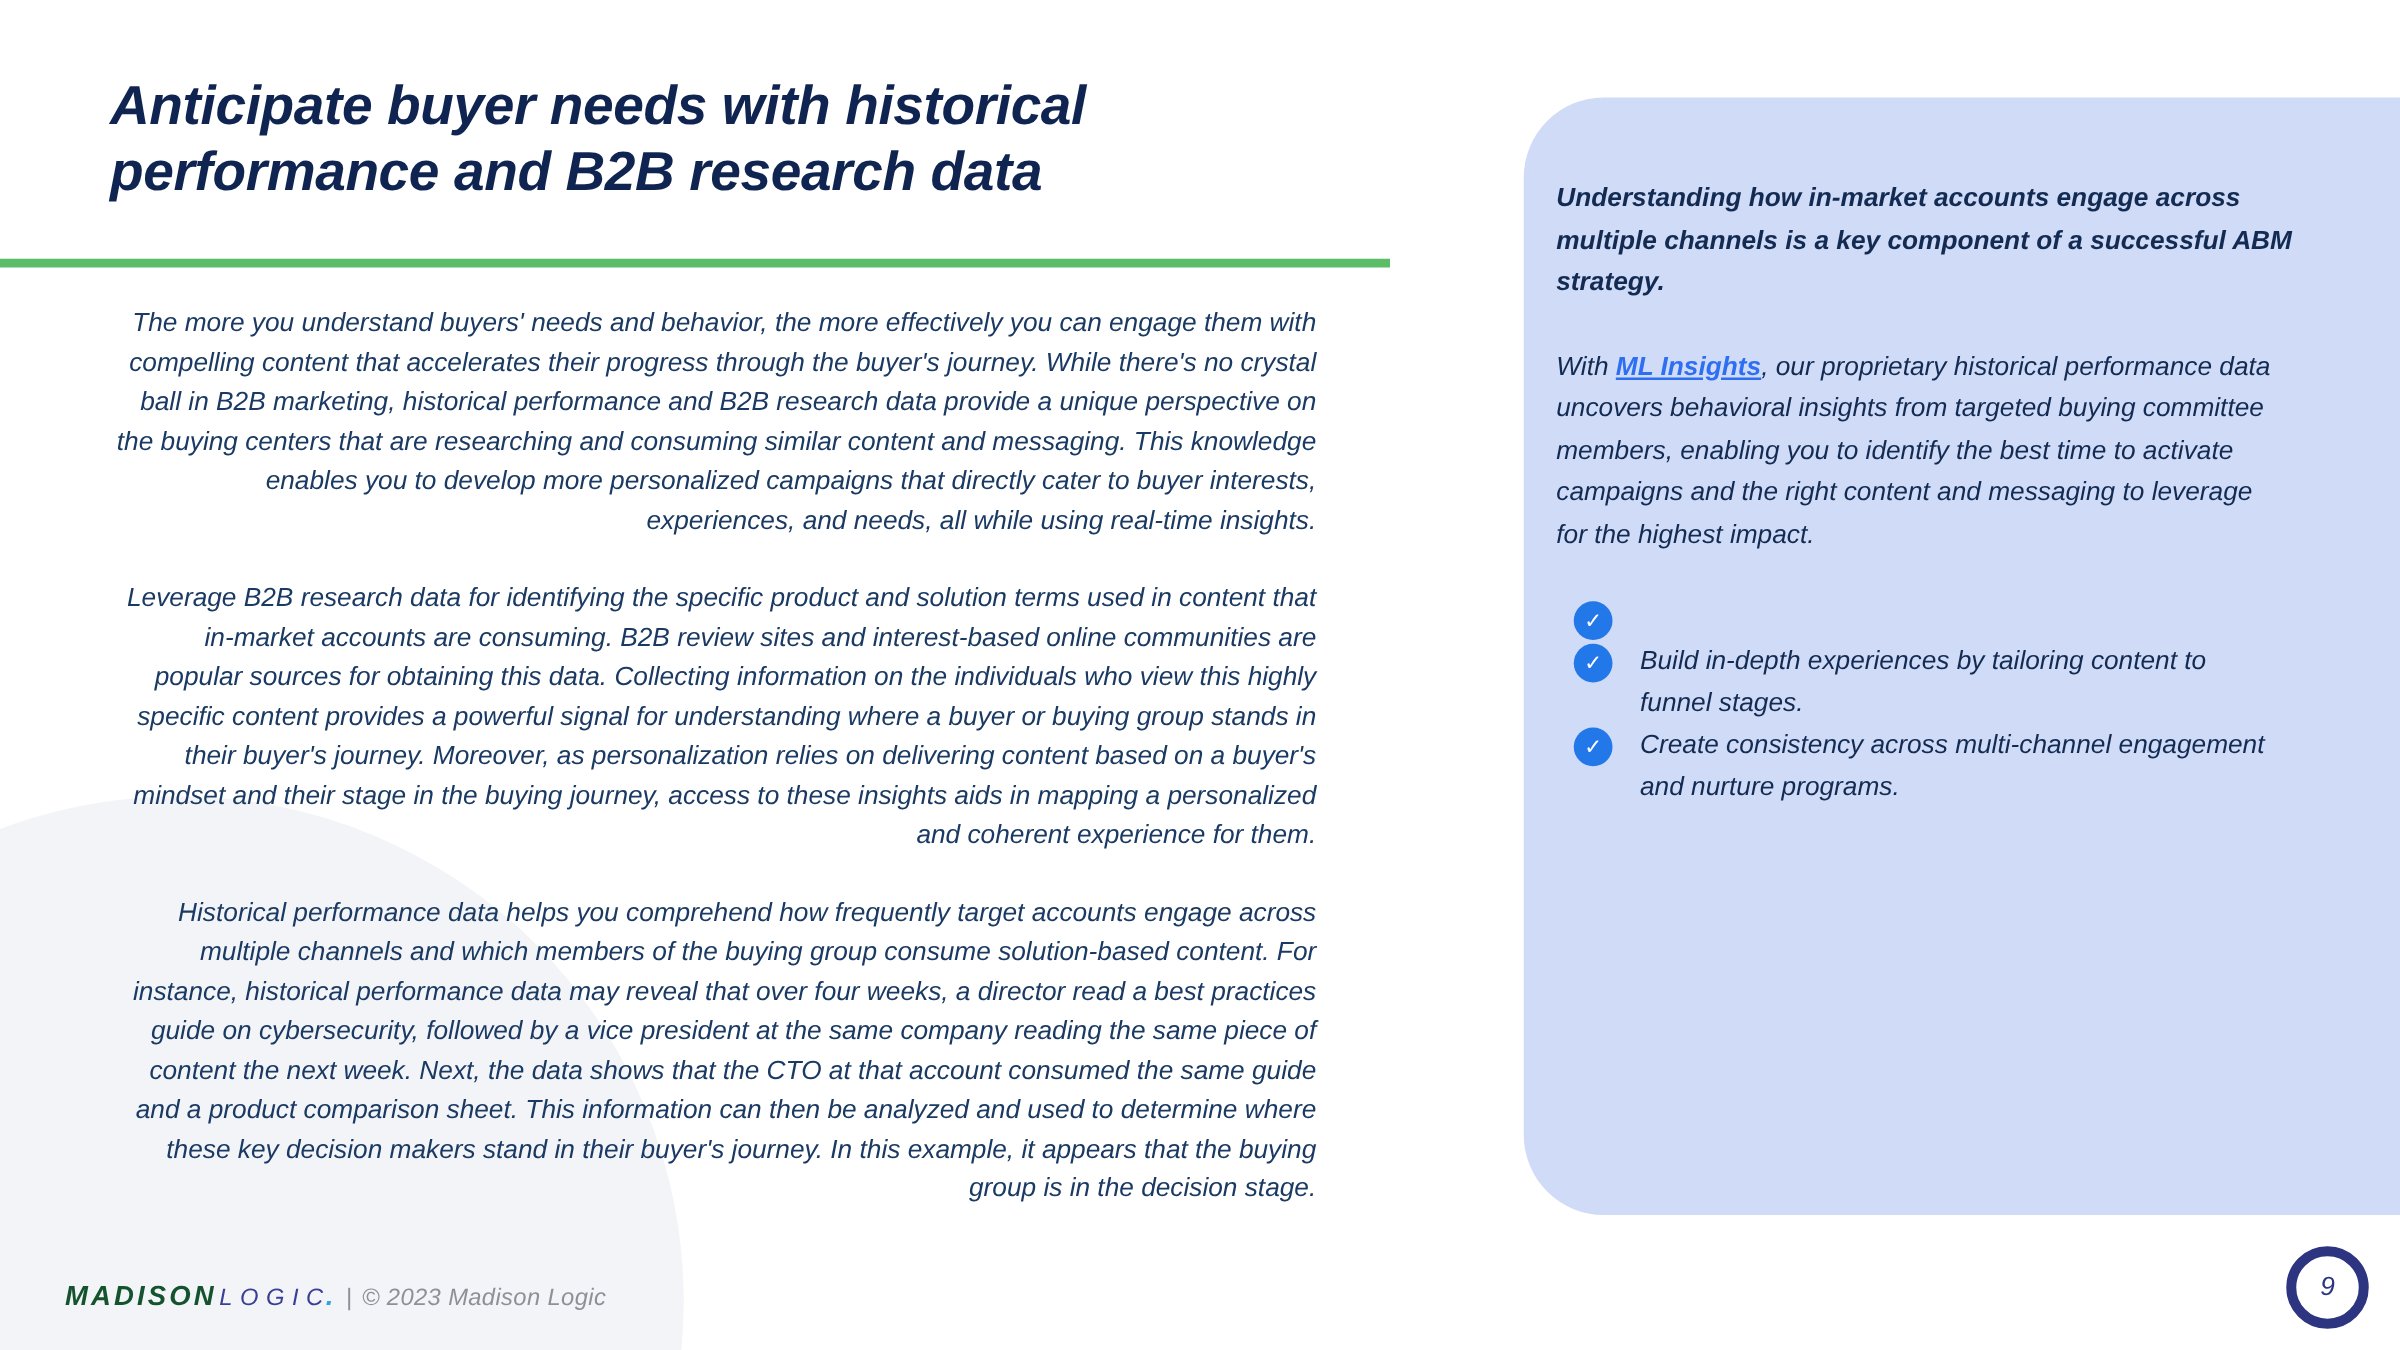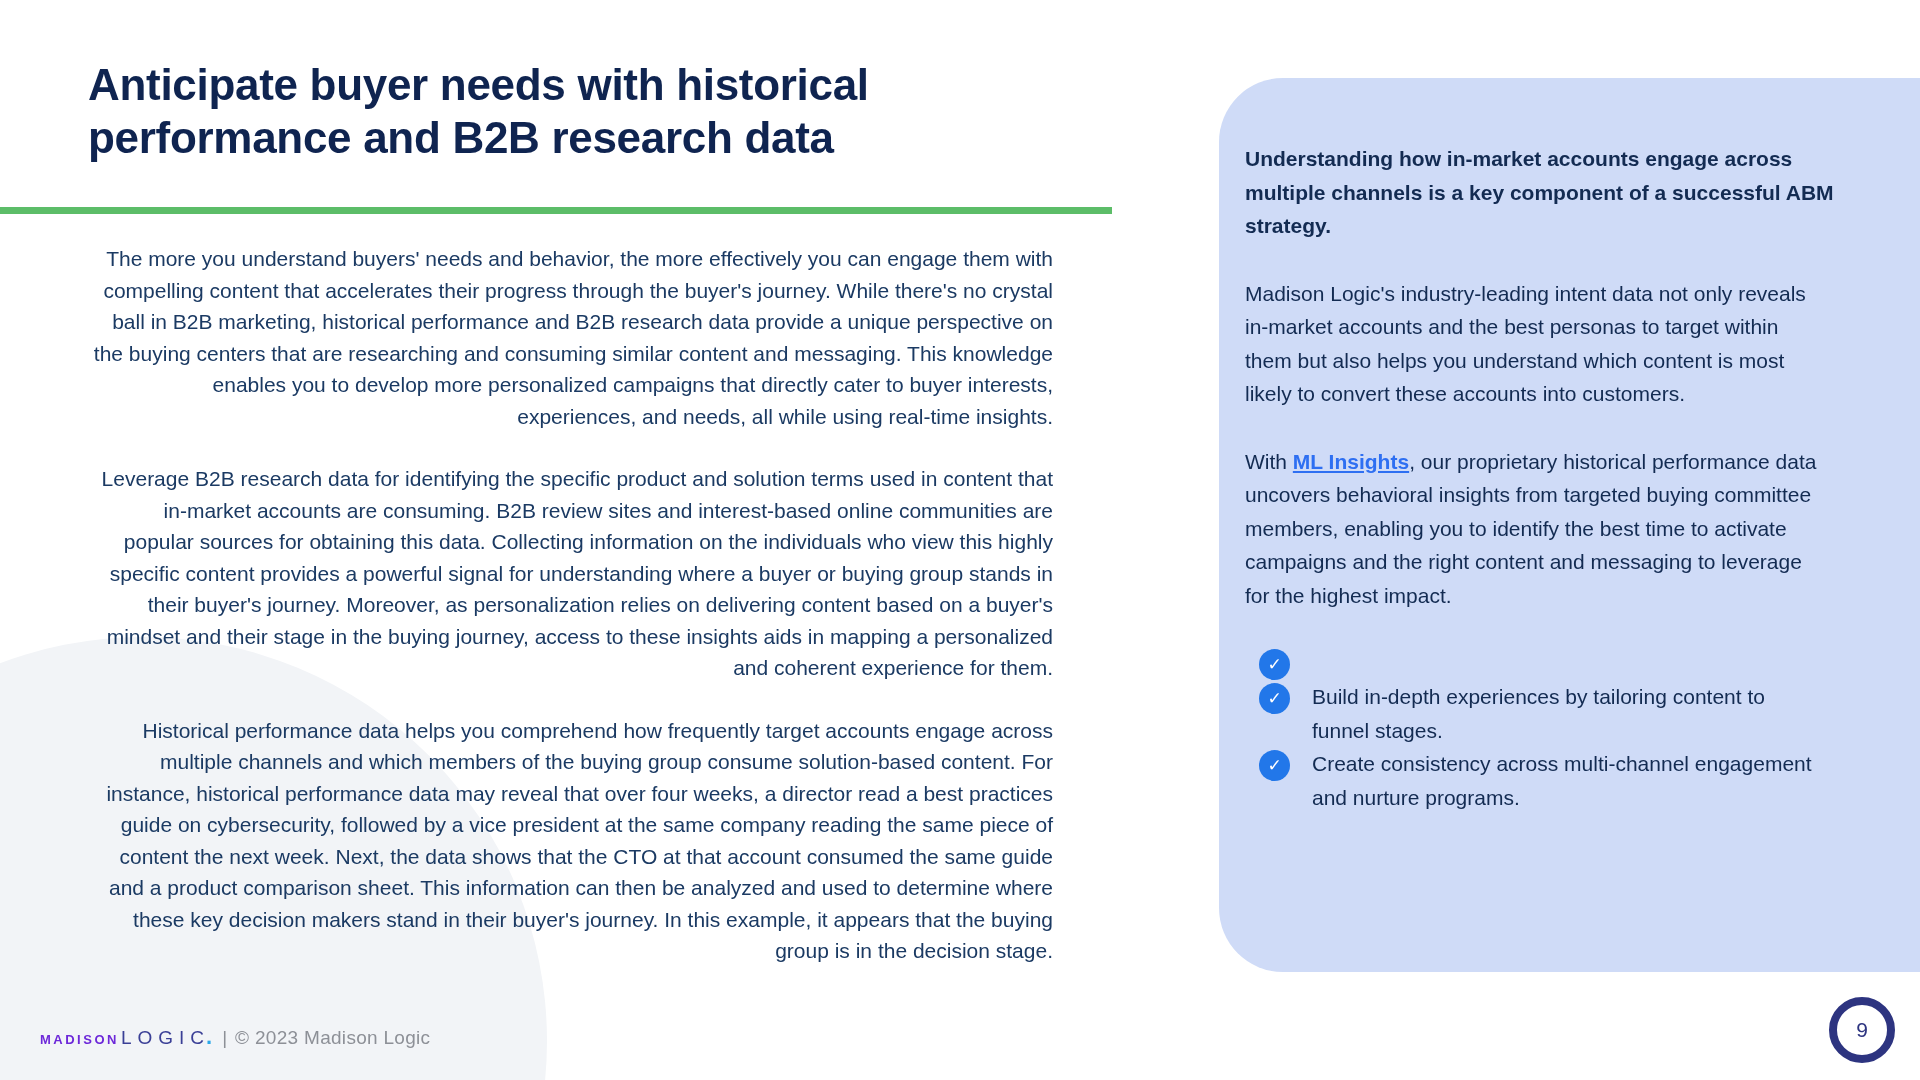--- a/index.html
+++ b/index.html
@@ -1,15 +1,15 @@
 <!DOCTYPE html>
 <html><head>
 <meta charset="utf-8">
 <style>
-  * { margin: 0; padding: 0; box-sizing: border-box; }
+  * { margin: 0; padding: 0; box-sizing: border-box; font-style: italic; }
   html, body { width: 1920px; height: 1080px; }
   body {
     position: relative;
     overflow: hidden;
     background: #ffffff;
     font-family: "Liberation Sans", "DejaVu Sans", sans-serif;
     color: #1b3a63;
   }
 
   
@@ -106,24 +106,25 @@
 
   .footer {
     position: absolute;
     left: 40px; top: 1024px;
     z-index: 2;
     display: flex;
     align-items: baseline;
     white-space: nowrap;
   }
   .logo-madison {
-    font-size: 13px;
+    font-size: 22px;
     font-weight: bold;
     letter-spacing: 2.5px;
-    color: #6d28d9;
+    color: #14532d;
+    margin-left: 12px;
   }
   .logo-logic {
     font-size: 19px;
     font-weight: normal;
     letter-spacing: 6px;
     color: #3a3f96;
     margin-left: 2px;
   }
   .logo-dot {
     font-size: 22px;
@@ -170,21 +171,20 @@
 <div class="green-divider"></div>
 
 <div class="body-copy">
   <p>The more you understand buyers' needs and behavior, the more effectively you can engage them with compelling content that accelerates their progress through the buyer's journey. While there's no crystal ball in B2B marketing, historical performance and B2B research data provide a unique perspective on the buying centers that are researching and consuming similar content and messaging. This knowledge enables you to develop more personalized campaigns that directly cater to buyer interests, experiences, and needs, all while using real-time insights.</p>
   <p>Leverage B2B research data for identifying the specific product and solution terms used in content that in-market accounts are consuming. B2B review sites and interest-based online communities are popular sources for obtaining this data. Collecting information on the individuals who view this highly specific content provides a powerful signal for understanding where a buyer or buying group stands in their buyer's journey. Moreover, as personalization relies on delivering content based on a buyer's mindset and their stage in the buying journey, access to these insights aids in mapping a personalized and coherent experience for them.</p>
   <p>Historical performance data helps you comprehend how frequently target accounts engage across multiple channels and which members of the buying group consume solution-based content. For instance, historical performance data may reveal that over four weeks, a director read a best practices guide on cybersecurity, followed by a vice president at the same company reading the same piece of content the next week. Next, the data shows that the CTO at that account consumed the same guide and a product comparison sheet. This information can then be analyzed and used to determine where these key decision makers stand in their buyer's journey. In this example, it appears that the buying group is in the decision stage.</p>
 </div>
 
 <aside class="sidebar">
   <div class="sidebar-intro">Understanding how in-market accounts engage across multiple channels is a key component of a successful ABM strategy.</div>
-  <div class="sidebar-para">Madison Logic's industry-leading intent data not only reveals in-market accounts and the best personas to target within them but also helps you understand which content is most likely to convert these accounts into customers.</div>
   <div class="sidebar-para"><span>With </span><a class="sidebar-link">ML Insights</a><span>, our proprietary historical performance data uncovers behavioral insights from targeted buying committee members, enabling you to identify the best time to activate campaigns and the right content and messaging to leverage for the highest impact.</span></div>
 
   <div class="bullet-row">
     <span class="check-icon">✓</span>
   </div>
   <div class="bullet-row">
     <span class="check-icon">✓</span>
     <span class="bullet-text">Build in-depth experiences by tailoring content to funnel stages.</span>
   </div>
   <div class="bullet-row">

